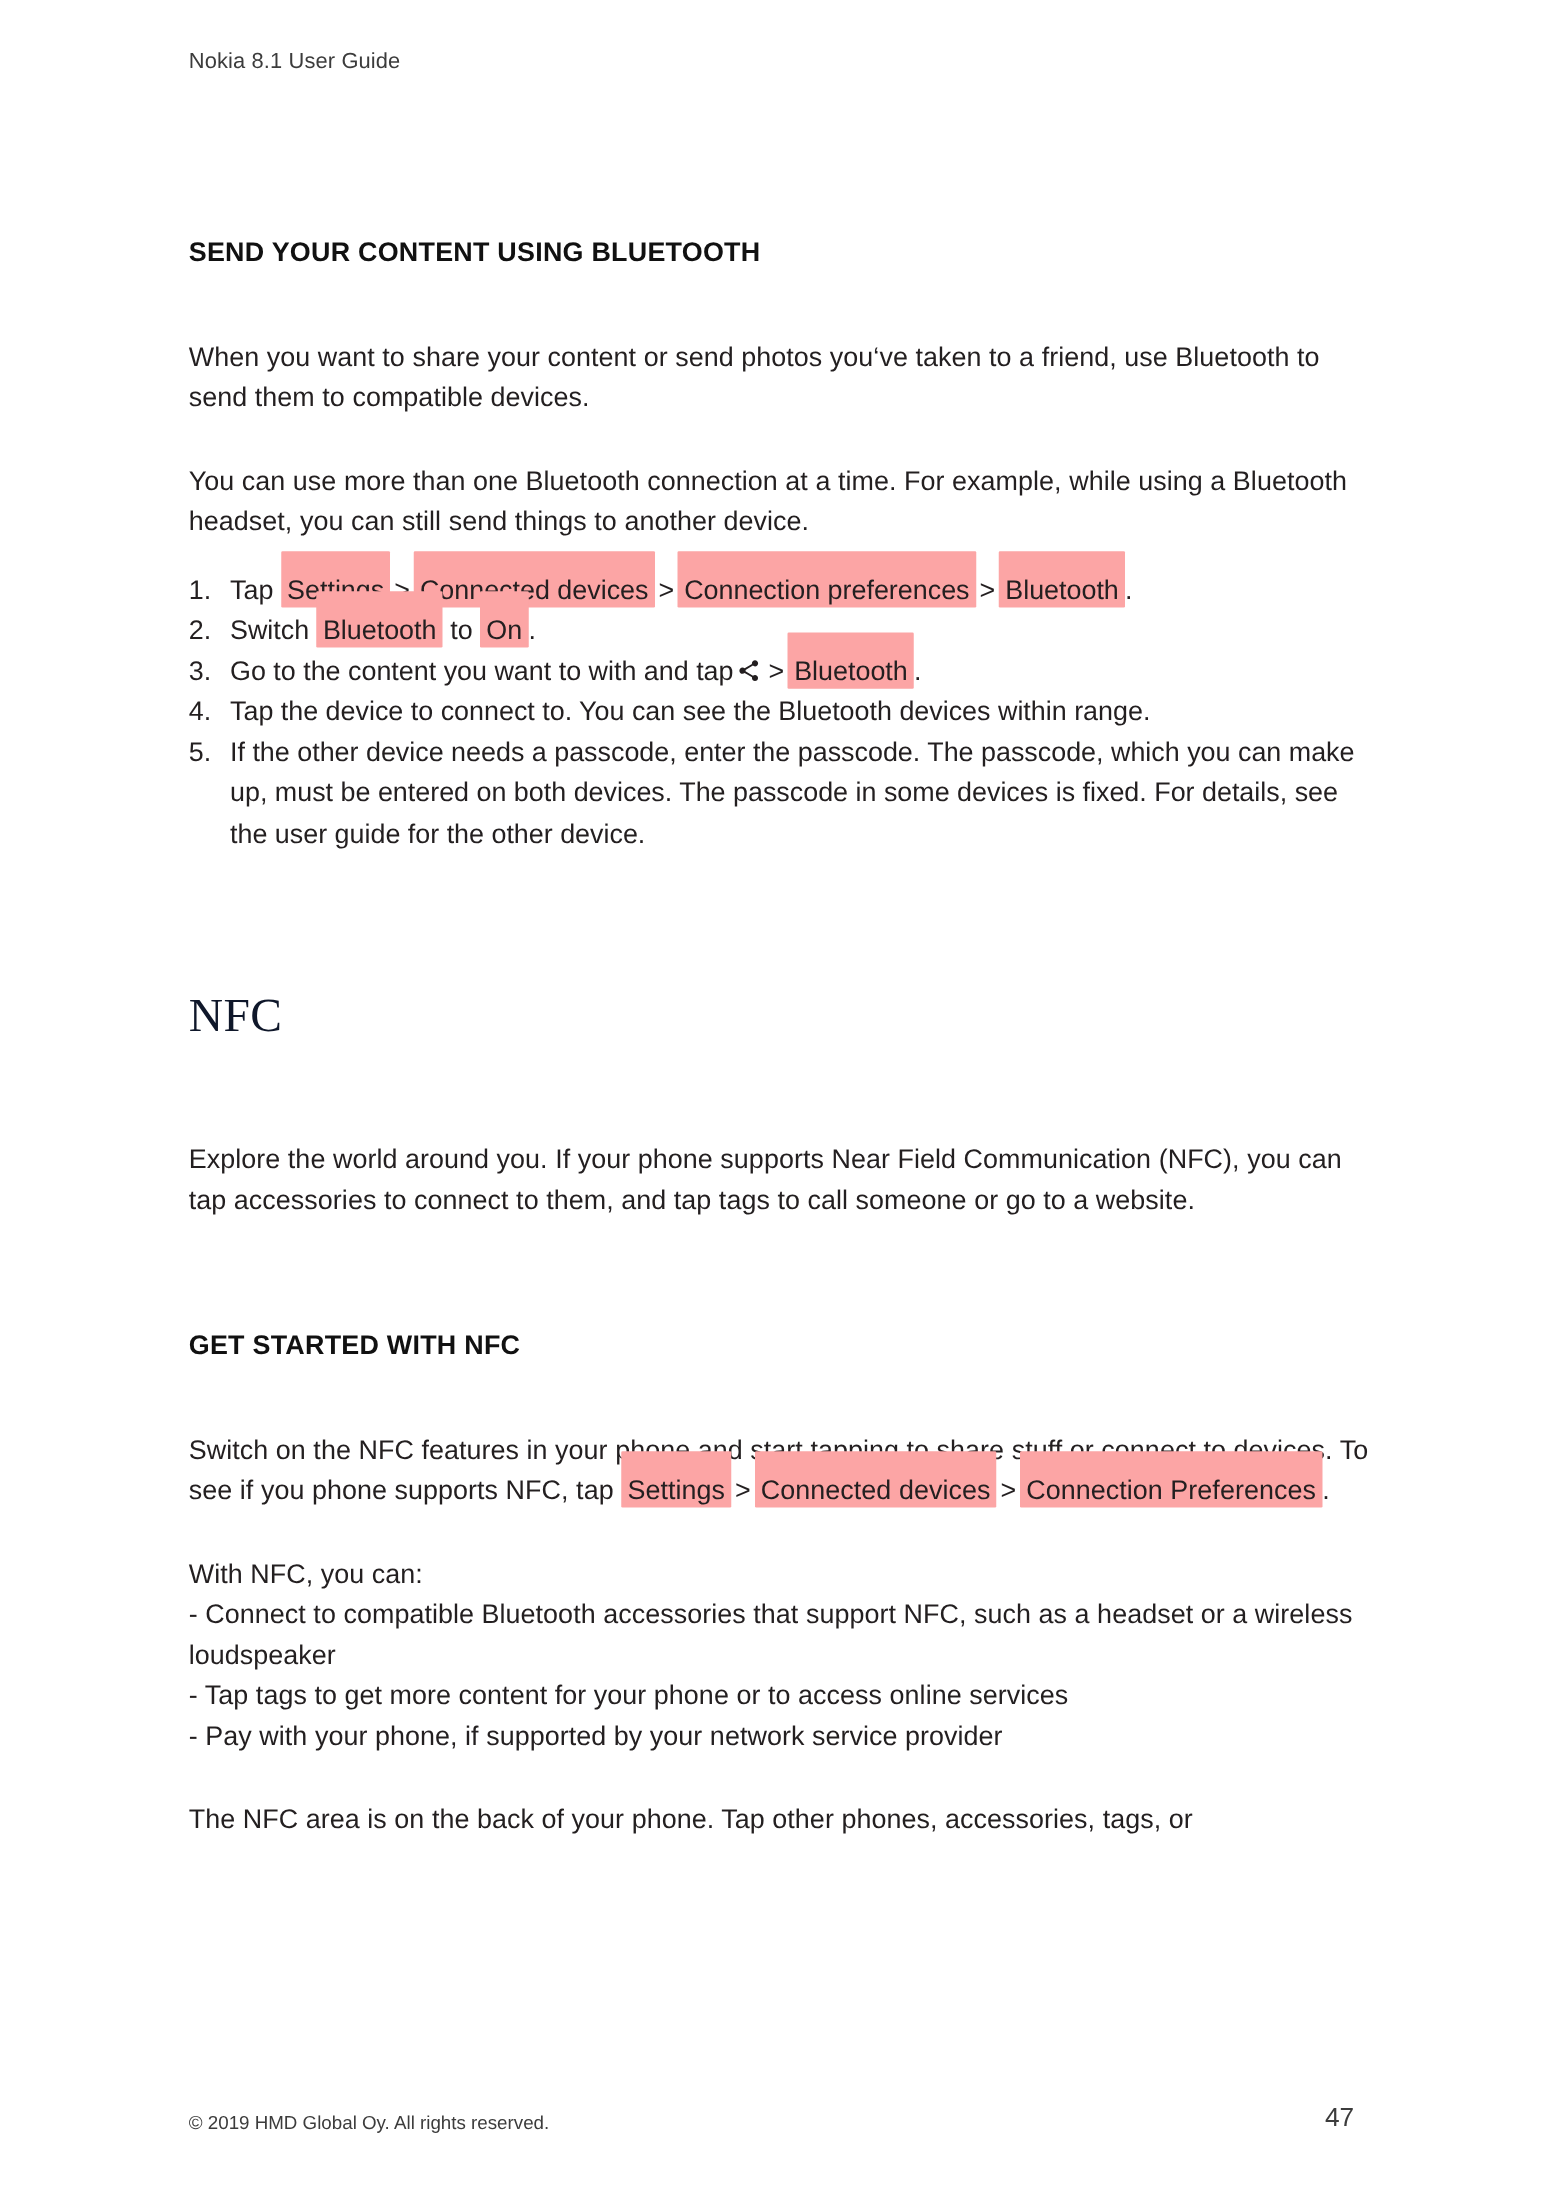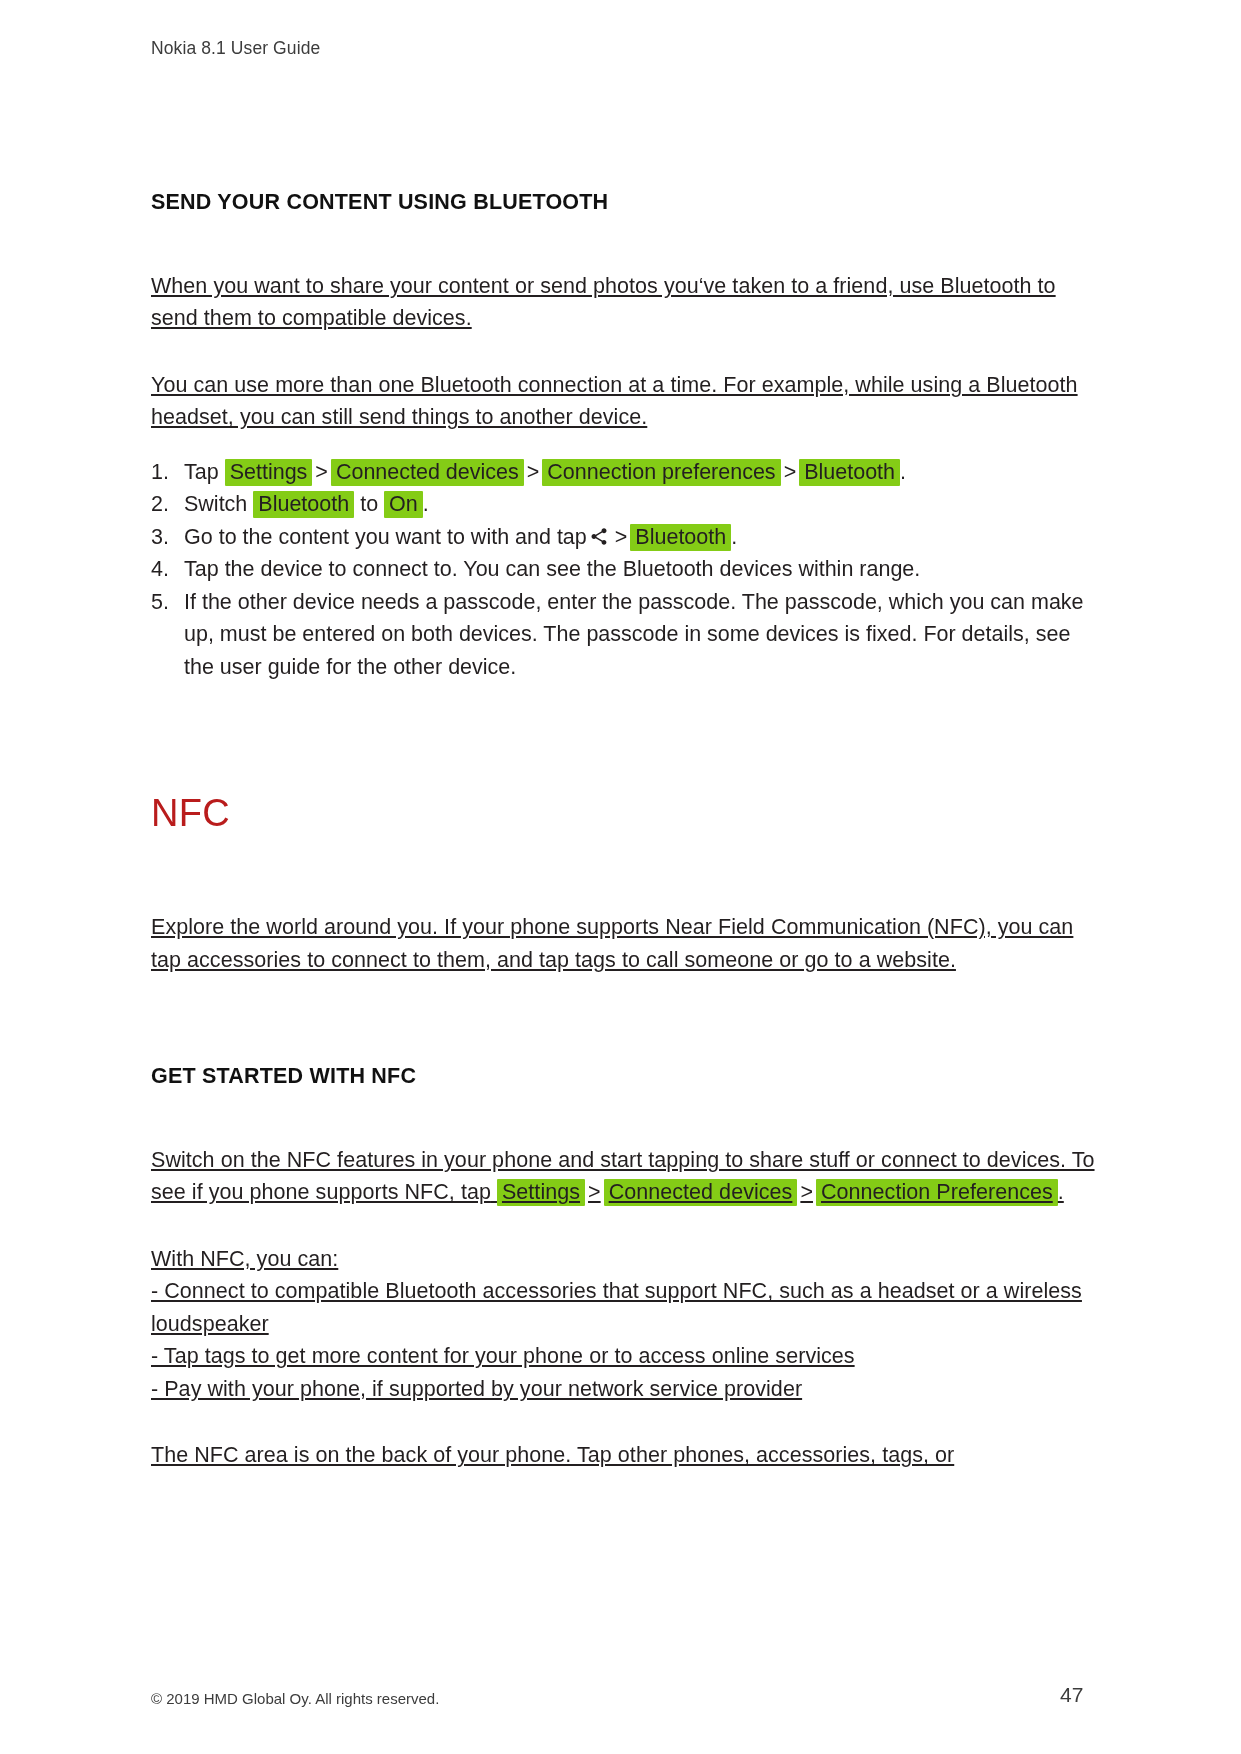--- a/index.html
+++ b/index.html
@@ -41,32 +41,32 @@
     font-size: 21.5px;
     font-weight: 700;
     letter-spacing: 0.2px;
     color: #111111;
     margin: 0 0 0 0;
     line-height: 1.2;
   }
   h1.section-main {
     font-size: 38px;
     font-weight: 400;
-    color: #b91c1c;
+    color: #0f172a;
     margin: 0;
     line-height: 1.1;
     letter-spacing: 0.3px;
+    font-family: Liberation Serif, serif;
   }
   p.body {
     font-size: 21.5px;
     line-height: 32.5px;
     margin: 0;
     color: #231f20;
     letter-spacing: 0.05px;
-    text-decoration: underline;
   }
   .gap-lg { height: 54px; }
   .gap-md { height: 34px; }
   .gap-sm { height: 22px; }
   .gap-heading-pre { height: 88px; }
 
   ol.steps {
     margin: 0;
     padding: 0;
     list-style: none;
@@ -79,22 +79,22 @@
     margin: 0;
   }
   ol.steps > li .num {
     position: absolute;
     left: 0;
     top: 0;
     width: 30px;
     text-align: left;
   }
   .ui {
-    background: #84cc16;
-    padding: 1px 5px 2px 5px;
+    background: #fca5a5;
+    padding: 19px 5px 2px 5px;
     border-radius: 1px;
     white-space: nowrap;
   }
   .sep {
     padding: 0 3px;
   }
   .share-icon {
     display: inline-block;
     vertical-align: -3px;
     width: 20px;

